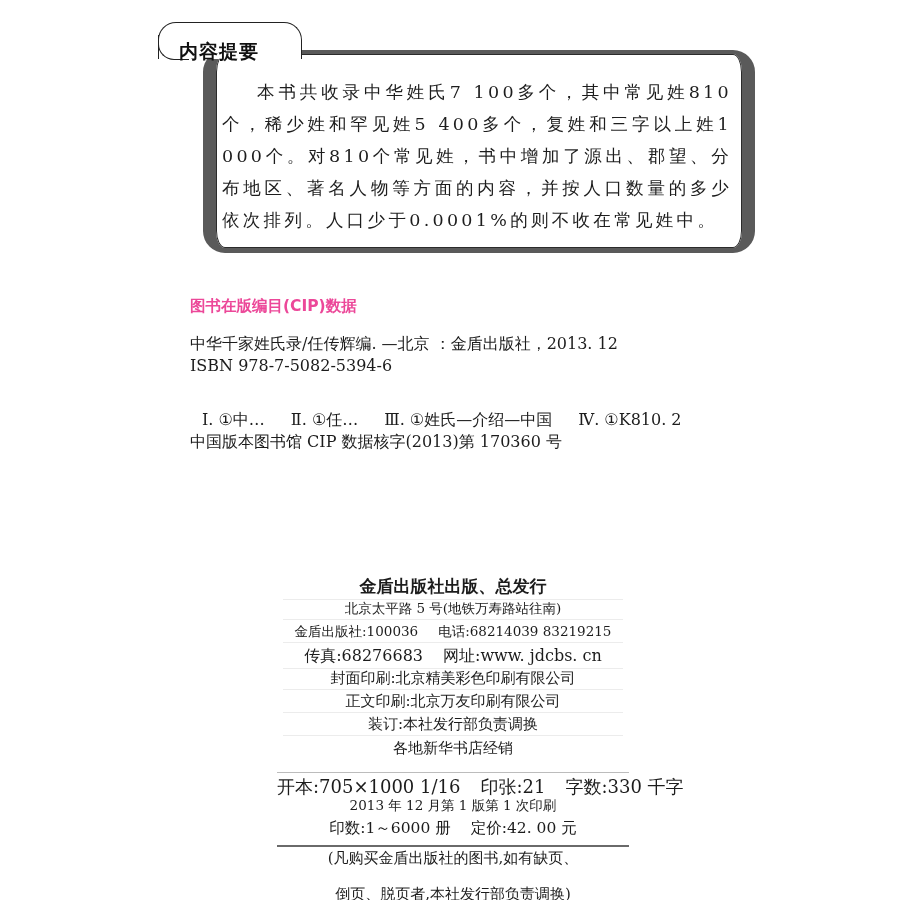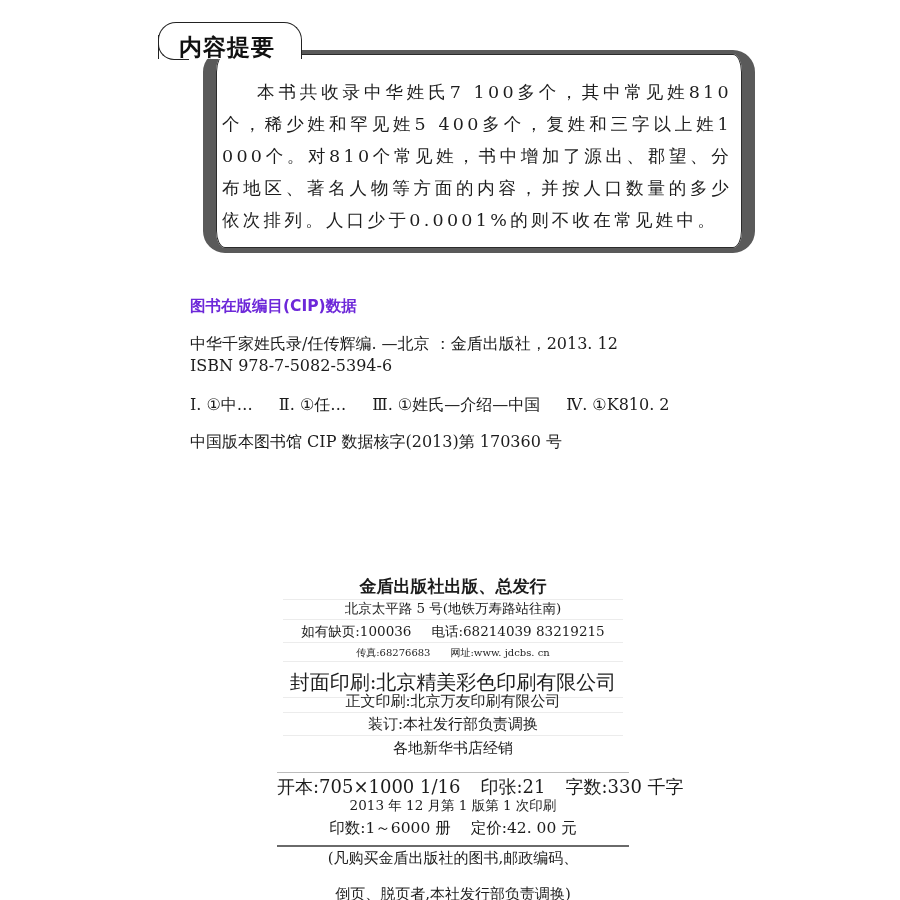--- a/index.html
+++ b/index.html
@@ -12,23 +12,23 @@
     border:1.5px solid #222; border-bottom:none;
     border-radius:18px 18px 0 0;
     background:#fff; z-index:3;
   }
   .tab::before{ 
     content:""; position:absolute; left:-1.5px; top:12px; width:30px; height:24px;
     border-left:1.5px solid #222; border-bottom:1.5px solid #222;
     border-radius:0 0 0 16px; background:transparent;
   }
   .tab-title {
-    position:absolute; left:20px; top:9px;
+    position:absolute; left:20px; top:16px;
     font-family:"DejaVu Sans", "Liberation Sans", sans-serif;
-    font-weight:bold; font-size:23px; letter-spacing:1px; color:#111;
+    font-weight:bold; font-size:19px; letter-spacing:1px; color:#111;
   }
   .summary-box {
     position:absolute; left:203px; top:50px; width:552px; height:203px;
     box-sizing:border-box;
     border-style:solid; border-color:#5a5a5a;
     border-width:4px 13px 5px 13px;
     border-radius:22px;
     background:#ffffff;
     box-shadow: inset 0 0 0 1px #2b2b2b;
   }
@@ -36,44 +36,44 @@
     position:absolute; left:222px; top:76px; width:510px;
     font-size:17.5px; line-height:32px; letter-spacing:3.3px; color:#1d1d1d;
     text-align:justify;
   }
   .summary-text p { margin:0; text-indent:2em; }
 
   
   .cip { position:absolute; left:190px; top:296px; width:500px; }
   .cip-heading {
     font-family:"DejaVu Sans", "Liberation Sans", sans-serif;
-    font-weight:bold; font-size:15.5px; color:#6d28d9; margin:0;
+    font-weight:bold; font-size:15.5px; color:#ec4899; margin:0;
     position:absolute; top:0; left:0; white-space:nowrap;
   }
   .cip-line { position:absolute; left:0; white-space:nowrap; font-size:16px; color:#1c1c1c; }
   .cip-line.l1 { top:38px; }
   .cip-line.l2 { top:60px; }
-  .cip-line.l3 { top:99px; }
+  .cip-line.l3 { top:114px;margin-left:12px; }
   .cip-line.l4 { top:136px; }
   .cls-item { margin-right:26px; }
 
   
   .pub { position:absolute; left:277px; top:575px; width:352px; }
   .pub-row {
     position:absolute; left:0; width:352px; text-align:center; white-space:nowrap;
     color:#1c1c1c;
   }
   .pub-row.sep::after{
     content:""; position:absolute; left:6px; right:6px; bottom:-2px; height:1px; background:#ececec;
   }
   .pub-title { top:0; font-family:Liberation Mono, monospace; font-weight:bold; font-size:17px; }
   .r-addr { top:25px; font-size:13.5px; }
   .r-post { top:48px; font-size:13.5px; }
-  .r-fax { top:71px; font-size:10px; }
-  .r-cover { top:94px; font-size:20px; }
+  .r-fax { top:71px; font-size:16px; }
+  .r-cover { top:94px; font-size:15px; }
   .r-text { top:117px; font-size:15px; }
   .r-bind { top:140px; font-size:15px; }
   .r-dist { top:164px; font-size:15px; }
   .solid-line { position:absolute; left:0; width:352px; height:2px; background:#6a6a6a; }
   .sl1 { top:197px; height:1px; background:#bcbcbc; }
   .r-format { top:200px; font-size:18px; }
   .r-edition { top:222px; font-size:13.5px; }
   .r-print { top:243px; font-size:15.5px; }
   .sl2 { top:248px; }
   .r-note1 { top:252px; font-size:15px; }
@@ -98,33 +98,33 @@
   <div class="cip-line l3">
     <span class="cls-item">Ⅰ. ①中…</span><span class="cls-item">Ⅱ. ①任…</span><span class="cls-item">Ⅲ. ①姓氏—介绍—中国</span><span>Ⅳ. ①K810. 2</span>
   </div>
   <div class="cip-line l4">中国版本图书馆 CIP 数据核字(2013)第 170360 号</div>
 </div>
 
 <div class="pub">
   <div class="pub-row pub-title sep">金盾出版社出版、总发行</div>
   <div class="pub-row r-addr sep">北京太平路 5 号(地铁万寿路站往南)</div>
   <div class="pub-row r-post sep">
-    <span>如有缺页:100036</span><span class="gap"></span><span>电话:68214039   83219215</span>
+    <span>金盾出版社:100036</span><span class="gap"></span><span>电话:68214039   83219215</span>
   </div>
   <div class="pub-row r-fax sep">
     <span>传真:68276683</span><span class="gap"></span><span>网址:www. jdcbs. cn</span>
   </div>
   <div class="pub-row r-cover sep">封面印刷:北京精美彩色印刷有限公司</div>
   <div class="pub-row r-text sep">正文印刷:北京万友印刷有限公司</div>
   <div class="pub-row r-bind sep">装订:本社发行部负责调换</div>
   <div class="pub-row r-dist">各地新华书店经销</div>
   <div class="solid-line sl1"></div>
   <div class="pub-row r-format">
     <span>开本:705×1000 1/16</span><span class="gap"></span><span>印张:21</span><span class="gap"></span><span>字数:330 千字</span>
   </div>
   <div class="pub-row r-edition">2013 年 12 月第 1 版第 1 次印刷</div>
   <div class="pub-row r-print">
     <span>印数:1～6000 册</span><span class="gap"></span><span>定价:42. 00 元</span>
   </div>
   <div class="solid-line sl2" style="top:270px"></div>
-  <div class="pub-row r-note1" style="top:274px">(凡购买金盾出版社的图书,邮政编码、</div>
+  <div class="pub-row r-note1" style="top:274px">(凡购买金盾出版社的图书,如有缺页、</div>
   <div class="pub-row r-note2" style="top:310px">倒页、脱页者,本社发行部负责调换)</div>
 </div>
 
 </body></html>

